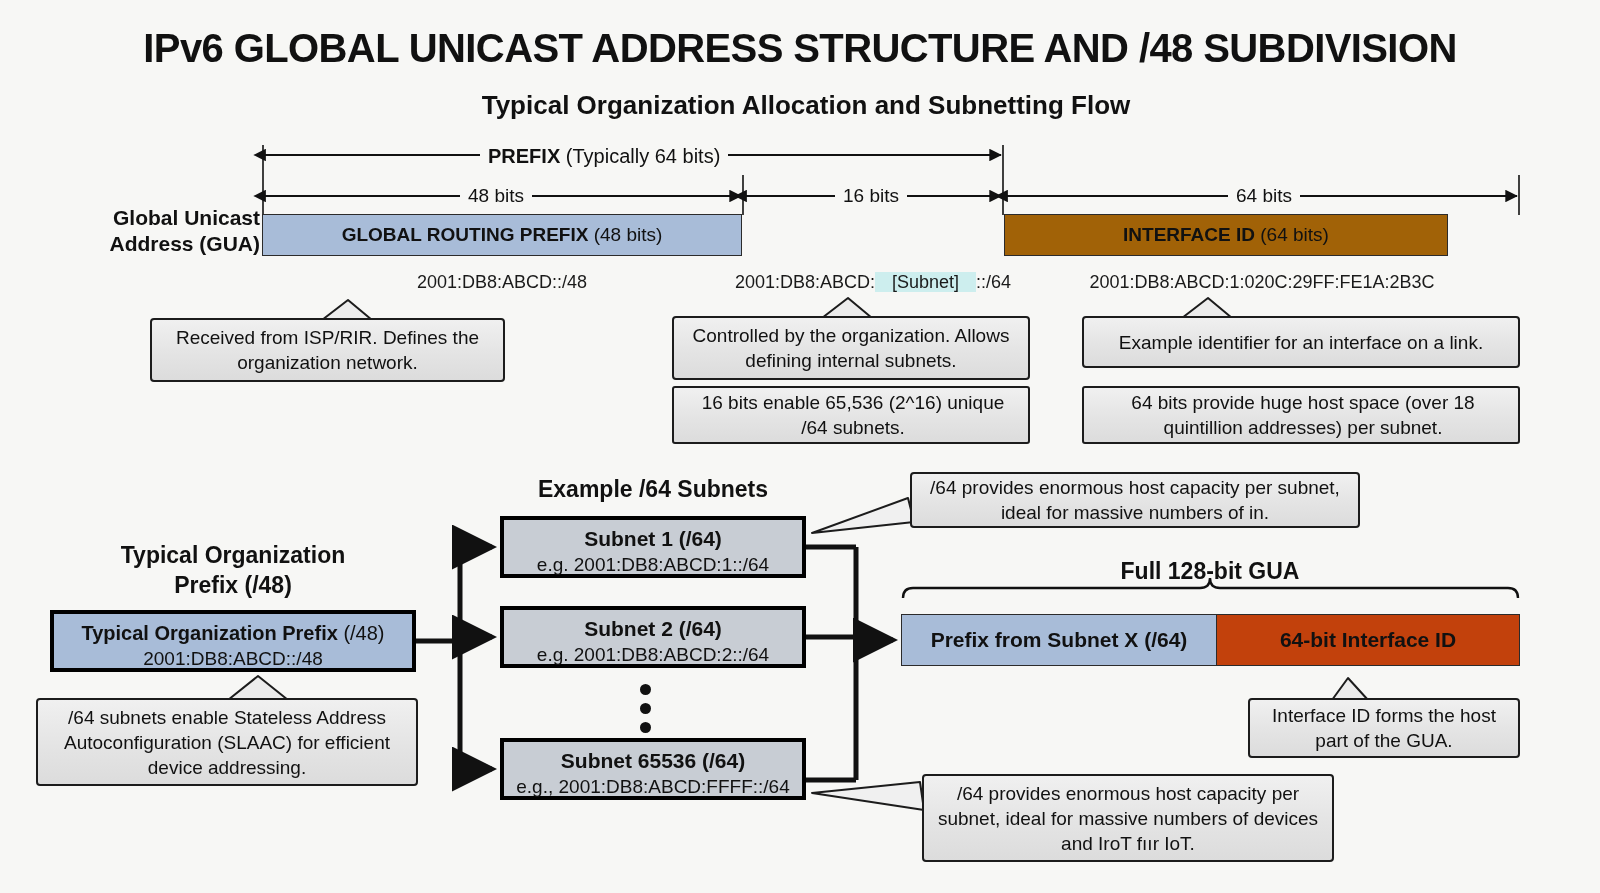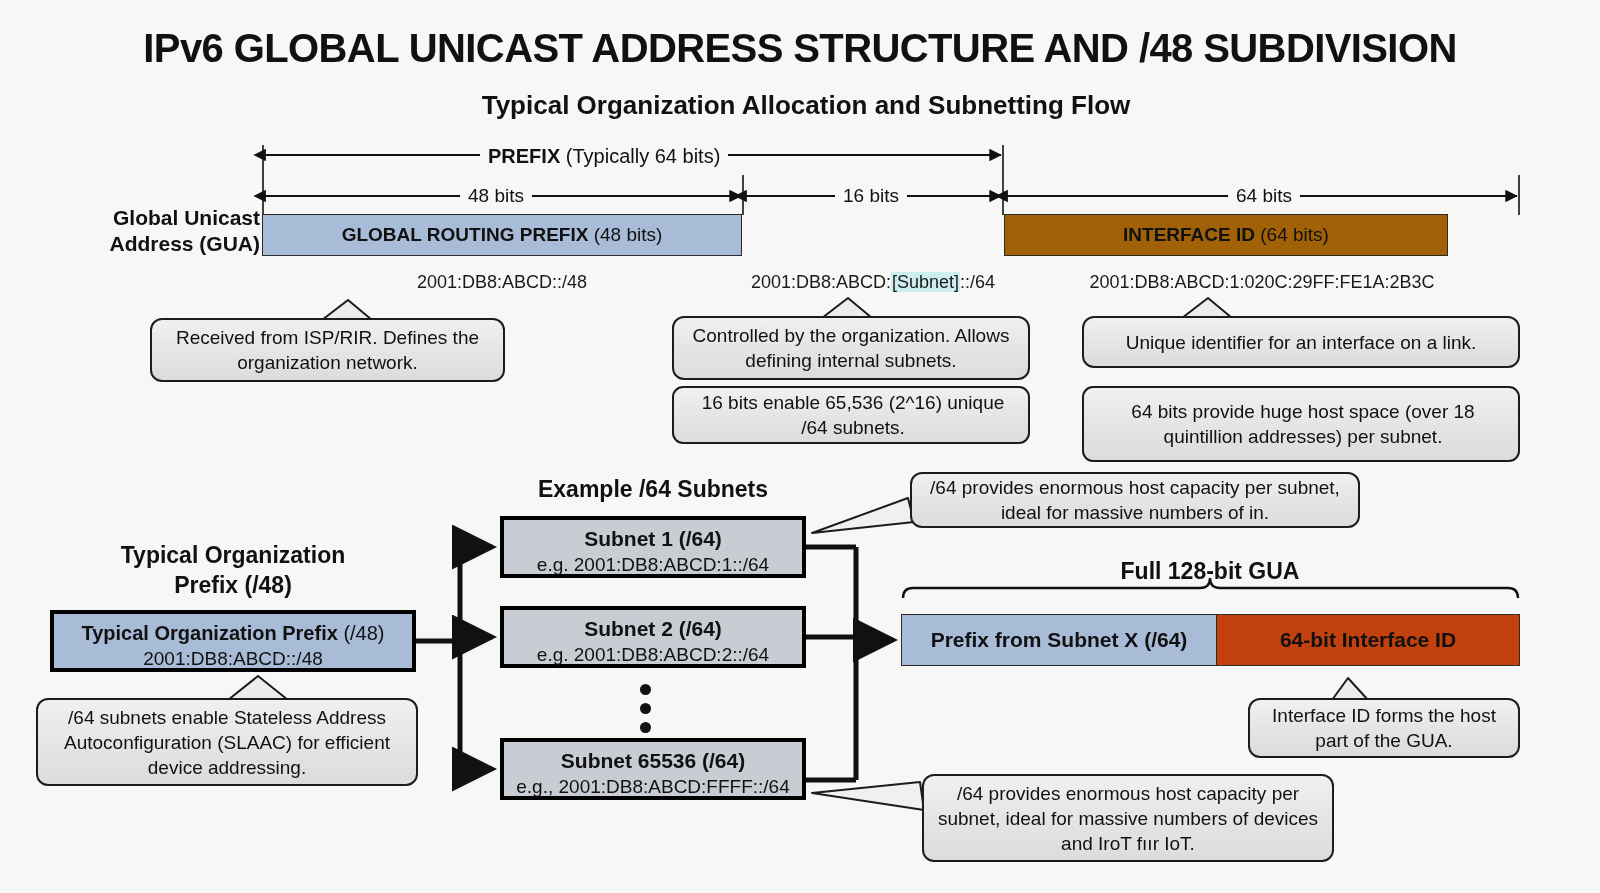--- a/index.html
+++ b/index.html
@@ -41,40 +41,40 @@
   #f-grp{left:262px;top:214px;width:480px;background:#a8bcd8;}
   #f-sid{left:742px;top:214px;width:262px;background:#d2d4d6;}
   #f-iid{left:1004px;top:214px;width:444px;background:#a16207;}
 
   .addr{
     font-size:18px;text-align:center;white-space:nowrap;color:#1a1a1a;
   }
   #a-grp{left:262px;top:272px;width:480px;}
   #a-sid{left:700px;top:272px;width:346px;}
   #a-iid{left:1004px;top:272px;width:516px;}
-  .hl{background:#cdeeee;padding:0 1px;}
+  .hl{background:#cdeeee;padding:0 17px;}
 
   
   .dimlabel{
     position:absolute;font-size:19px;background:#f7f7f5;
     padding:0 8px;white-space:nowrap;
   }
   .dimlabel.b{font-weight:bold;font-size:20px;}
   .dimlabel .thin{font-weight:normal;}
 
   
   .callout{
     box-sizing:border-box;
     background:linear-gradient(180deg,#f0f0f0 0%,#e4e4e4 55%,#dcdcdc 100%);
-    border:2px solid #1c1c1c;border-radius:12px;
+    border:2px solid #1c1c1c;border-radius:4px;
     font-size:19px;line-height:25px;text-align:center;
     display:flex;align-items:center;justify-content:center;
     padding:4px 10px;
   }
-  .callout.flat{border-radius:11px;padding-left:14px;}
+  .callout.flat{border-radius:3px;padding-left:14px;}
 
   
   .sectitle{font-size:23px;font-weight:bold;text-align:center;}
 
   .boxnode{
     box-sizing:border-box;border:4px solid #000000;
     background:#c8cdd4;
     text-align:center;padding-top:6px;
   }
   .boxnode .t1{font-size:21px;font-weight:bold;line-height:26px;}
@@ -186,22 +186,22 @@
   <div class="abs addr" id="a-sid">
     <span>2001:DB8:ABCD:</span><span class="hl">[Subnet]</span><span>::/64</span>
   </div>
   <div class="abs addr" id="a-iid">2001:DB8:ABCD:1:020C:29FF:FE1A:2B3C</div>
 
   <div class="abs callout" style="left:150px;top:318px;width:355px;height:64px;">Received from ISP/RIR. Defines the organization network.</div>
 
   <div class="abs callout" style="left:672px;top:316px;width:358px;height:64px;">Controlled by the organization. Allows defining internal subnets.</div>
   <div class="abs callout flat" style="left:672px;top:386px;width:358px;height:58px;">16 bits enable 65,536 (2^16) unique /64 subnets.</div>
 
-  <div class="abs callout" style="left:1082px;top:316px;width:438px;height:52px;">Unique identifier for an interface on a link.</div>
-  <div class="abs callout flat" style="left:1082px;top:386px;width:438px;height:76px;">64 bits provide huge host space (over 18 quintillion addresses) per subnet.</div>
+  <div class="abs callout" style="left:1082px;top:316px;width:438px;height:52px;">Example identifier for an interface on a link.</div>
+  <div class="abs callout flat" style="left:1082px;top:386px;width:438px;height:58px;">64 bits provide huge host space (over 18 quintillion addresses) per subnet.</div>
 
   <div class="abs sectitle" style="left:500px;top:476px;width:306px;">Example /64 Subnets</div>
 
   <div class="abs sectitle" style="left:50px;top:540px;width:366px;line-height:30px;">
     <div>Typical Organization</div>
     <div>Prefix (/48)</div>
   </div>
 
   <div class="abs boxnode" id="prefix-node">
     <div class="t1">

